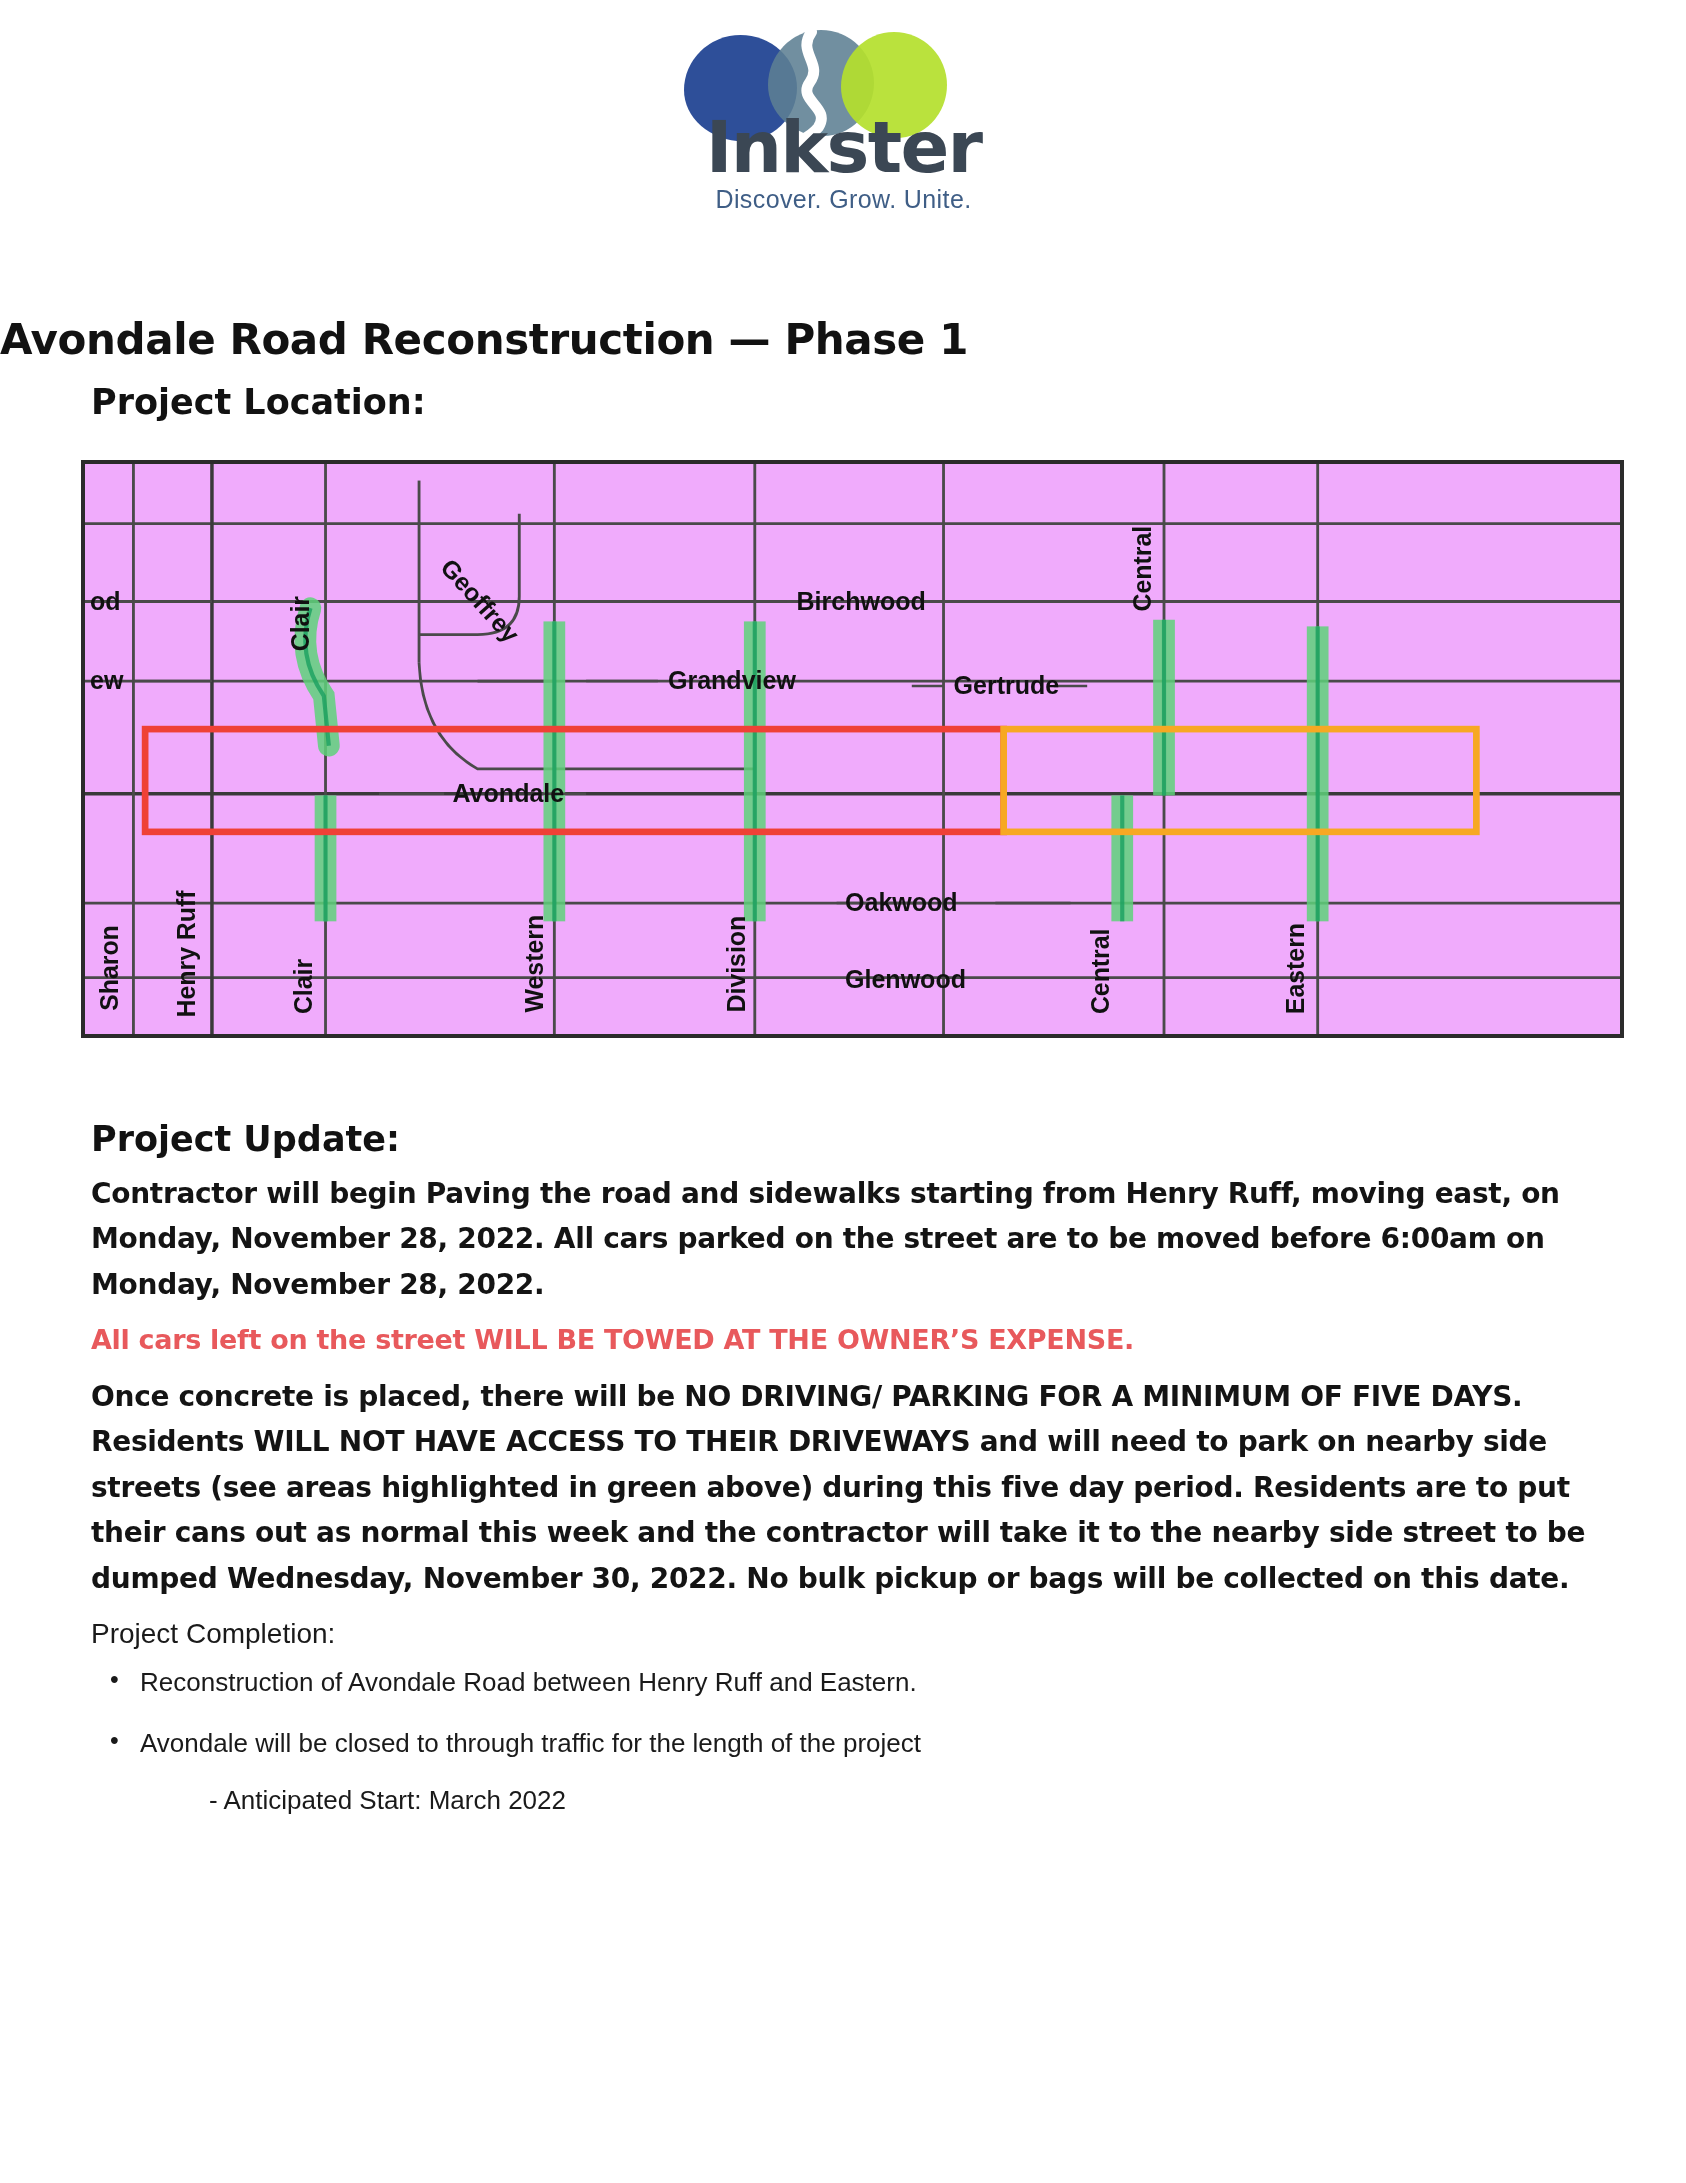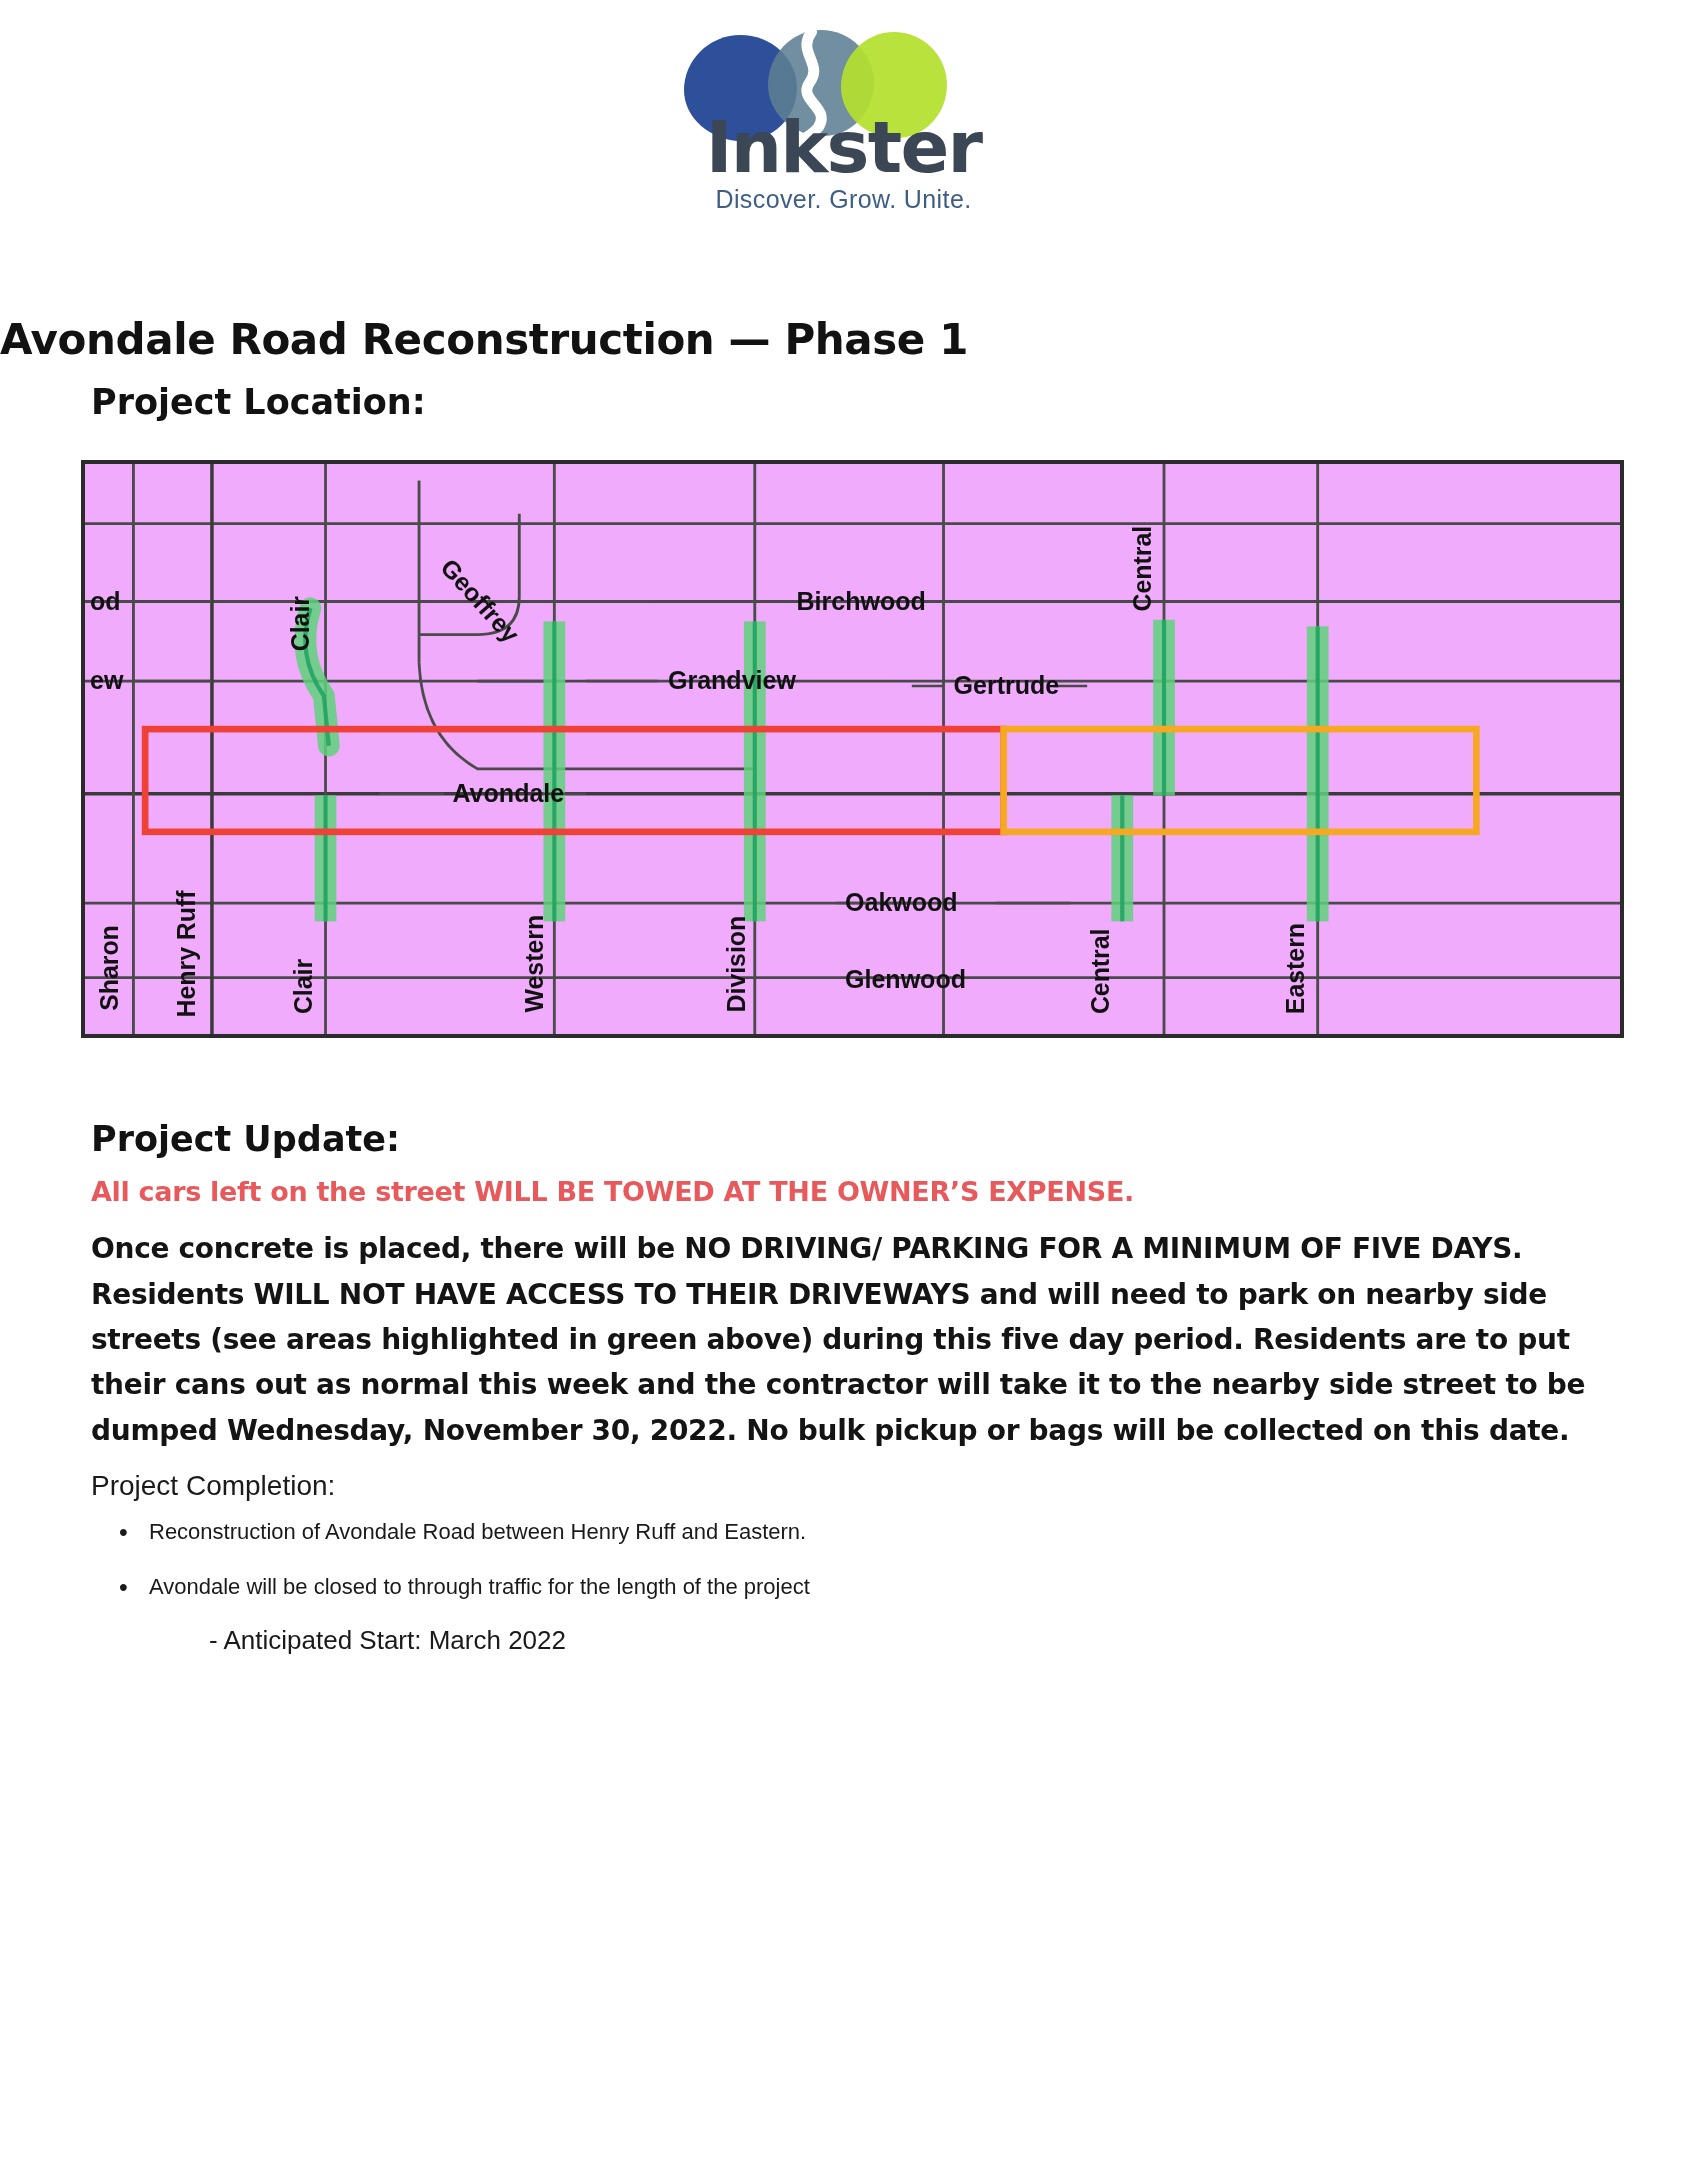--- a/index.html
+++ b/index.html
@@ -151,25 +151,24 @@
     color: #1a1a1a;
   }
   ul.bullets {
     margin: 0;
     padding: 0 0 0 49px;
     list-style: none;
   }
   ul.bullets li {
     position: relative;
     font-family: "Liberation Sans", sans-serif;
-    font-size: 22px;
+    font-size: 26px;
     line-height: 1.5;
     color: #1a1a1a;
     margin-bottom: 22px;
-    margin-left: 9px;
   }
   ul.bullets li::before {
     content: "\2022";
     position: absolute;
     left: -30px;
     top: -1.7px;
     font-size: 25px;
     color: #1a1a1a;
   }
   .sub-line {
@@ -306,20 +305,21 @@
 
   <text class="lbl" x="1276" y="178" transform="rotate(-90 1276 178)">Central</text>
   <text class="lbl" x="1226" y="664" transform="rotate(-90 1226 664)">Central</text>
   <text class="lbl" x="1460" y="664" transform="rotate(-90 1460 664)">Eastern</text>
 </svg>
 </div>
 
 <div class="sec-head" id="h-update">Project Update:</div>
 
 <div class="body-block" style="top:1171px;">
+  <p class="para">Contractor will begin Paving the road and sidewalks starting from Henry Ruff, moving east, on Monday, November 28, 2022. All cars parked on the street are to be moved before 6:00am on Monday, November 28, 2022.</p>
   <p class="warn">All cars left on the street WILL BE TOWED AT THE OWNER’S EXPENSE.</p>
   <p class="para">Once concrete is placed, there will be NO DRIVING/ PARKING FOR A MINIMUM OF FIVE DAYS. Residents WILL NOT HAVE ACCESS TO THEIR DRIVEWAYS and will need to park on nearby side streets (see areas highlighted in green above) during this five day period. Residents are to put their cans out as normal this week and the contractor will take it to the nearby side street to be dumped Wednesday, November 30, 2022. No bulk pickup or bags will be collected on this date.</p>
 
   <p class="info-head">Project Completion:</p>
 
   <ul class="bullets">
     <li>Reconstruction of Avondale Road between Henry Ruff and Eastern.</li>
     <li>Avondale will be closed to through traffic for the length of the project</li>
   </ul>
 

